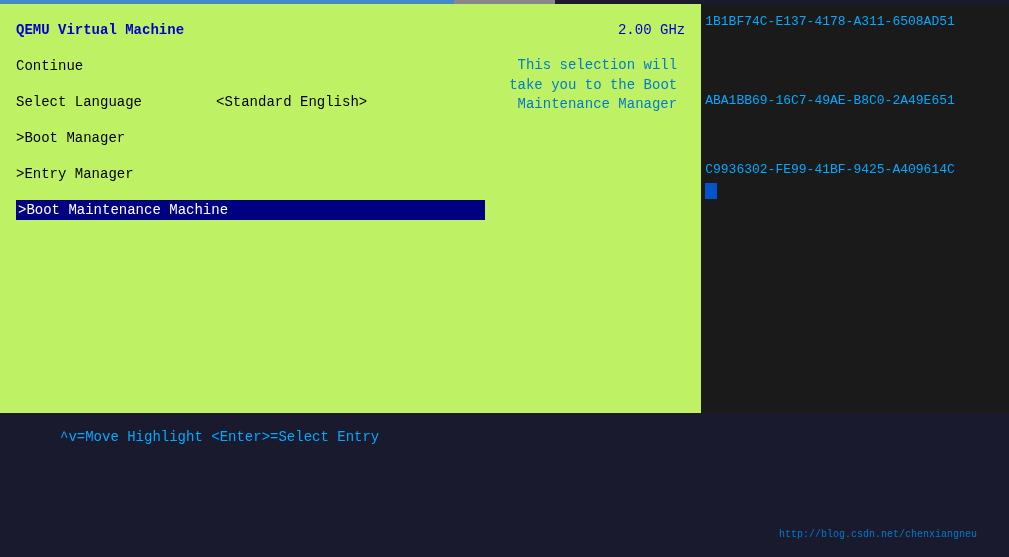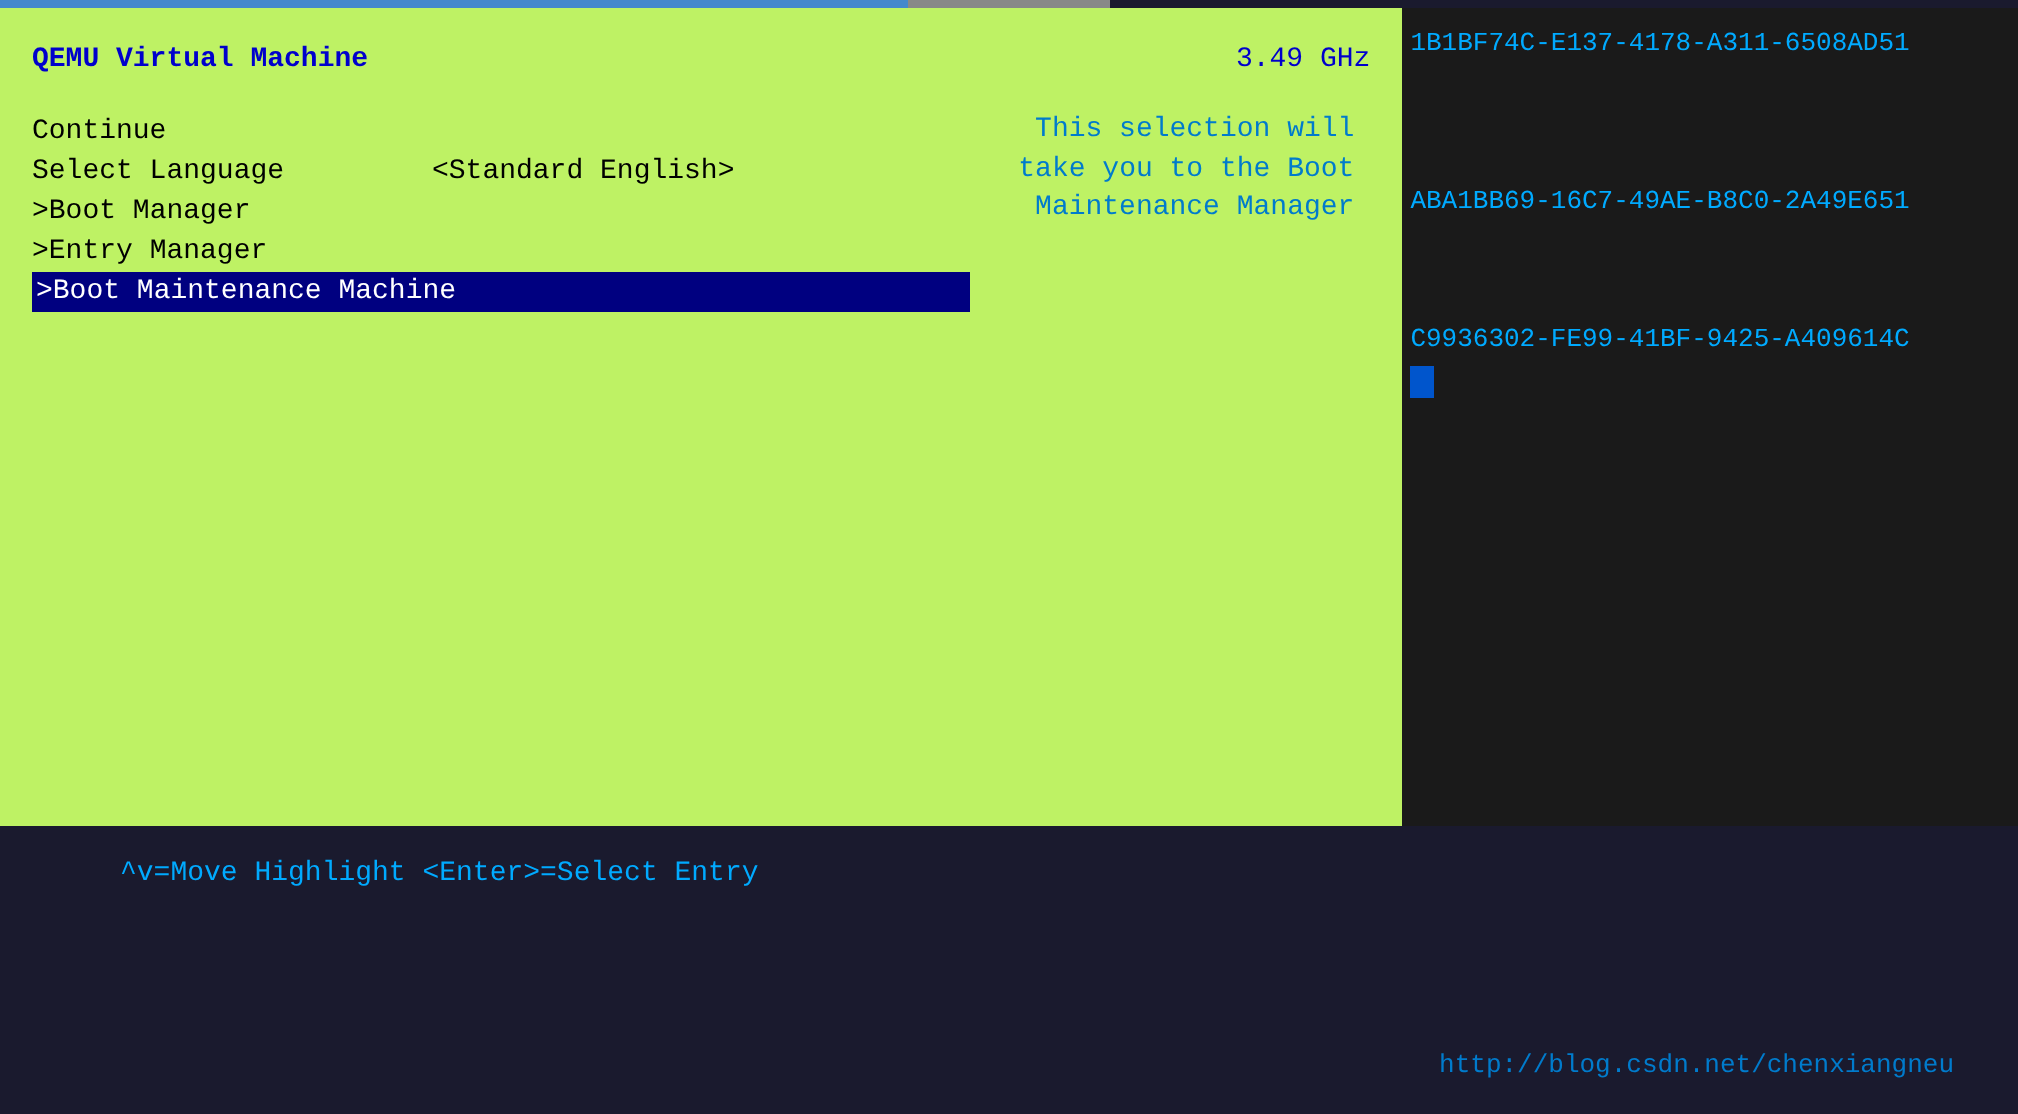--- a/index.html
+++ b/index.html
@@ -71,21 +71,21 @@
     .menu-section {
       display: flex;
       padding: 0 16px;
       flex: 1;
     }
 
     .menu-list {
       flex: 1;
       display: flex;
       flex-direction: column;
-      gap: 0px;
+      gap: 16px;
     }
 
     .menu-item {
       color: #000;
       font-size: 14px;
       padding: 2px 0;
       cursor: pointer;
       display: flex;
       align-items: center;
     }
@@ -164,21 +164,21 @@
     }
 
     .url-area {
       margin-top: 80px;
       text-align: right;
       padding-right: 16px;
     }
 
     .url-text {
       color: #007bcc;
-      font-size: 13px;
+      font-size: 10px;
       font-family: 'Courier New', Courier, monospace;
     }
 
     .select-language-row {
       display: flex;
       align-items: center;
       gap: 0;
     }
 
     .lang-label {
@@ -195,21 +195,21 @@
 <div class="top-bar"></div>
 
 <div class="screen-area">
 
   <div class="main-panel">
 
     <div class="header-section">
       <div class="qemu-info">
         <div class="qemu-title">QEMU Virtual Machine</div>
       </div>
-      <div class="cpu-speed">3.49 GHz</div>
+      <div class="cpu-speed">2.00 GHz</div>
     </div>
 
     <div class="menu-section">
       <div class="menu-list">
 
         <div class="menu-item">
           <span class="item-label">Continue</span>
         </div>
 
         <div class="menu-item select-language-row">

